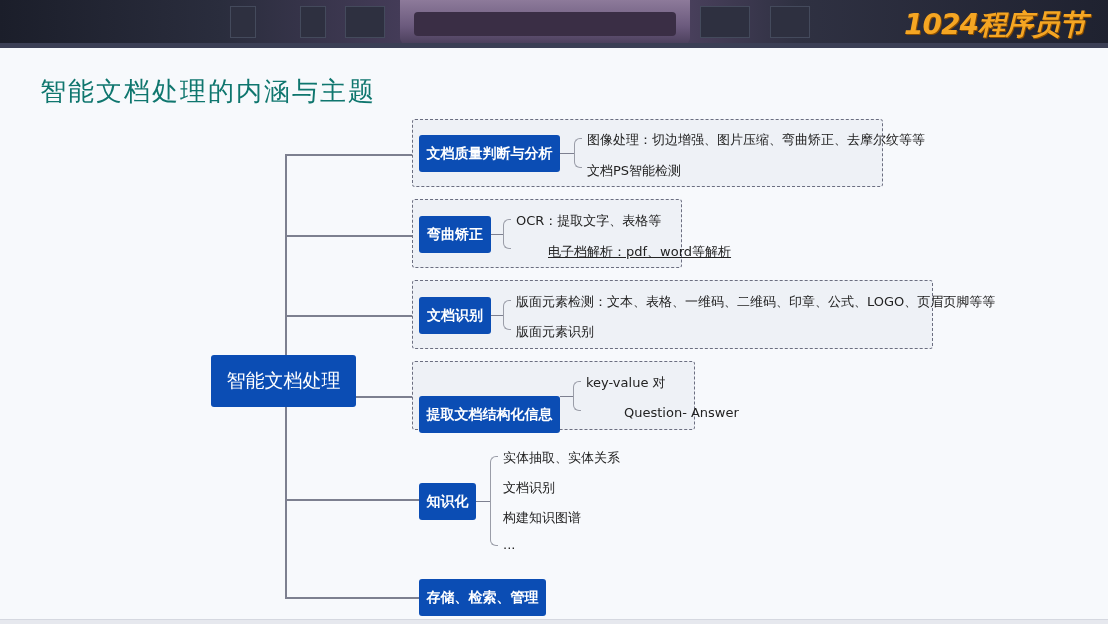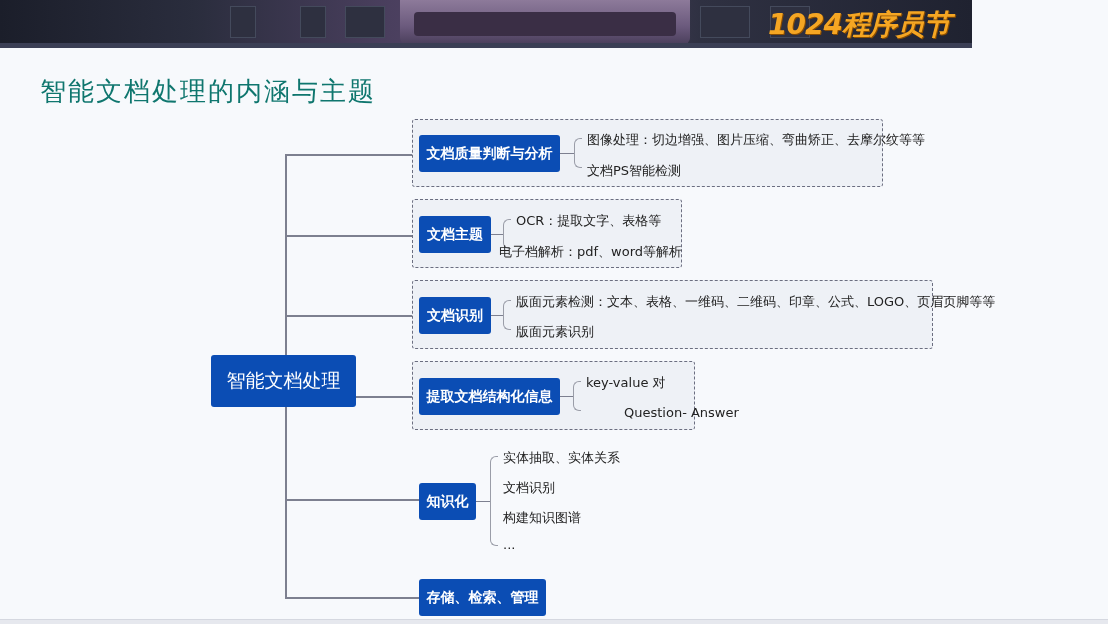--- a/index.html
+++ b/index.html
@@ -1,17 +1,17 @@
 <!DOCTYPE html>
 <html><head>
 <meta charset="utf-8">
 <style>
   * { box-sizing: border-box; margin: 0; padding: 0; }
   html, body { width: 1108px; height: 624px; overflow: hidden; background: #f7f9fc; font-family: "DejaVu Sans", sans-serif; }
-  .banner { position: absolute; left: 0; top: 0; width: 972px; height: 48px;
+  .banner { position: absolute; left: 0; top: 0; width: 1108px; height: 48px;
     background: linear-gradient(90deg, #1b1e2a 0%, #2a2d3d 20%, #4a3f5e 40%, #5b4a6e 55%, #2f3142 72%, #1f2230 100%);
     overflow: hidden; }
   .banner .board { position: absolute; left: 400px; top: 0; width: 290px; height: 44px;
     background: linear-gradient(180deg, #8d7a9a 0%, #6b5a7d 60%, #4b3f5c 100%); border-radius: 0 0 6px 6px; }
   .banner .board::before { content: ""; position: absolute; left: 14px; top: 12px; width: 262px; height: 24px;
     background: #3a2e45; border-radius: 4px; }
   .banner .chip { position: absolute; top: 6px; width: 26px; height: 32px; background: #2e3040; border: 1px solid #444a5c; }
   .banner .bottom-line { position: absolute; left: 0; bottom: 0; width: 100%; height: 5px; background: #3b3f55; }
   .banner-logo { position: absolute; right: 22px; top: 8px; font-family: "DejaVu Sans", sans-serif; font-weight: bold;
     font-style: italic; font-size: 28px; color: #f5a623; letter-spacing: -1px; text-shadow: 1px 1px 0 #8a4d00; line-height: 34px; }
@@ -57,38 +57,38 @@
 <div class="node" style="left:419px; top:135px; width:141px; height:37px;">
   <span>文档质量判断与分析</span>
 </div>
 <div class="line" style="left:560px; top:153px; width:14px; height:1px;"></div>
 <div class="bracket" style="left:574px; top:138px; width:8px; height:30px;"></div>
 <div class="leaf" style="left:587px; top:131px;">图像处理：切边增强、图片压缩、弯曲矫正、去摩尔纹等等</div>
 <div class="leaf" style="left:587px; top:162px;text-align:right;">文档PS智能检测</div>
 
 <div class="group" style="left:412px; top:199px; width:270px; height:69px;"></div>
 <div class="node" style="left:419px; top:216px; width:72px; height:37px;">
-  <span>文档主题</span>
+  <span>弯曲矫正</span>
 </div>
 <div class="line" style="left:491px; top:234px; width:12px; height:1px;"></div>
 <div class="bracket" style="left:503px; top:219px; width:8px; height:30px;"></div>
 <div class="leaf" style="left:516px; top:212px;">OCR：提取文字、表格等</div>
-<div class="leaf" style="left:499px; top:243px;">电子档解析：pdf、word等解析</div>
+<div class="leaf" style="left:548px; top:243px;text-decoration:underline;">电子档解析：pdf、word等解析</div>
 
 <div class="group" style="left:412px; top:280px; width:521px; height:69px;"></div>
 <div class="node" style="left:419px; top:297px; width:72px; height:37px;">
   <span>文档识别</span>
 </div>
 <div class="line" style="left:491px; top:315px; width:12px; height:1px;"></div>
 <div class="bracket" style="left:503px; top:300px; width:8px; height:30px;"></div>
 <div class="leaf" style="left:516px; top:293px;">版面元素检测：文本、表格、一维码、二维码、印章、公式、LOGO、页眉页脚等等</div>
 <div class="leaf" style="left:516px; top:323px;">版面元素识别</div>
 
 <div class="group" style="left:412px; top:361px; width:283px; height:69px;"></div>
-<div class="node" style="left:419px; top:378px; width:141px; height:37px;">
+<div class="node" style="left:419px; top:396px; width:141px; height:37px;">
   <span>提取文档结构化信息</span>
 </div>
 <div class="line" style="left:560px; top:396px; width:13px; height:1px;"></div>
 <div class="bracket" style="left:573px; top:381px; width:8px; height:30px;"></div>
 <div class="leaf" style="left:586px; top:374px;">key-value 对</div>
 <div class="leaf" style="left:586px; top:405px;margin-left:38px;">Question- Answer</div>
 
 <div class="node" style="left:419px; top:483px; width:57px; height:37px;">
   <span>知识化</span>
 </div>

